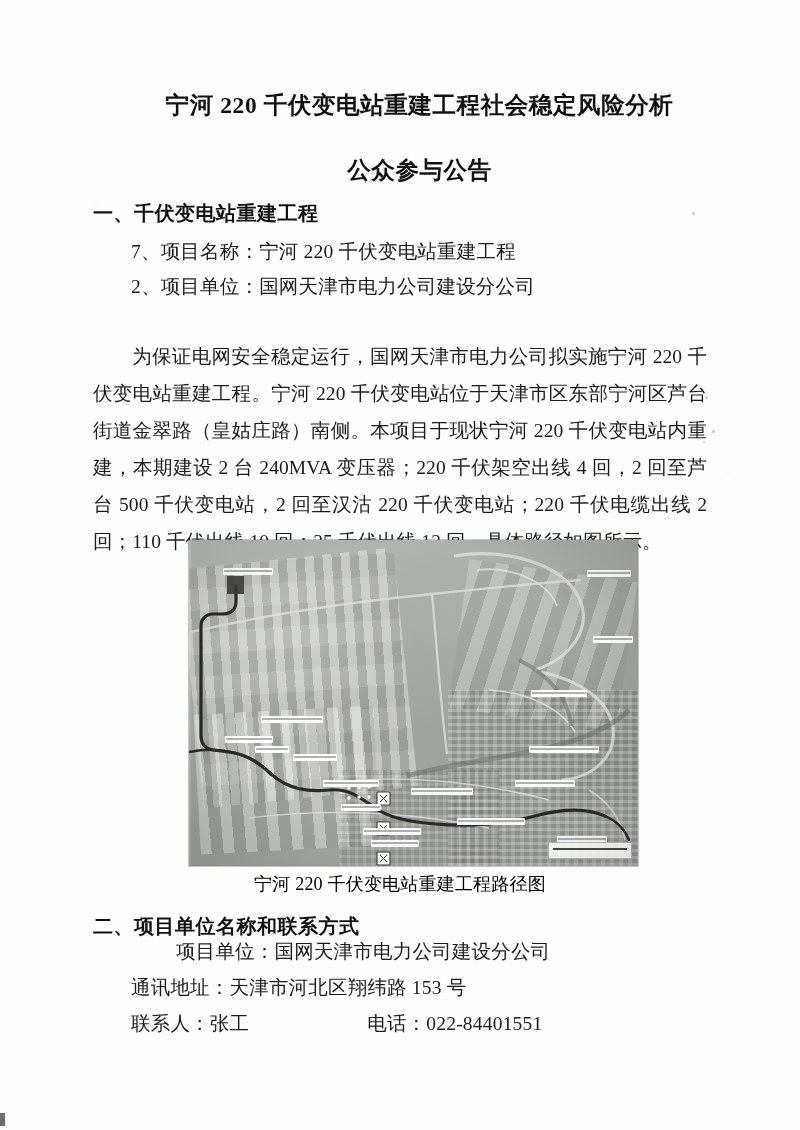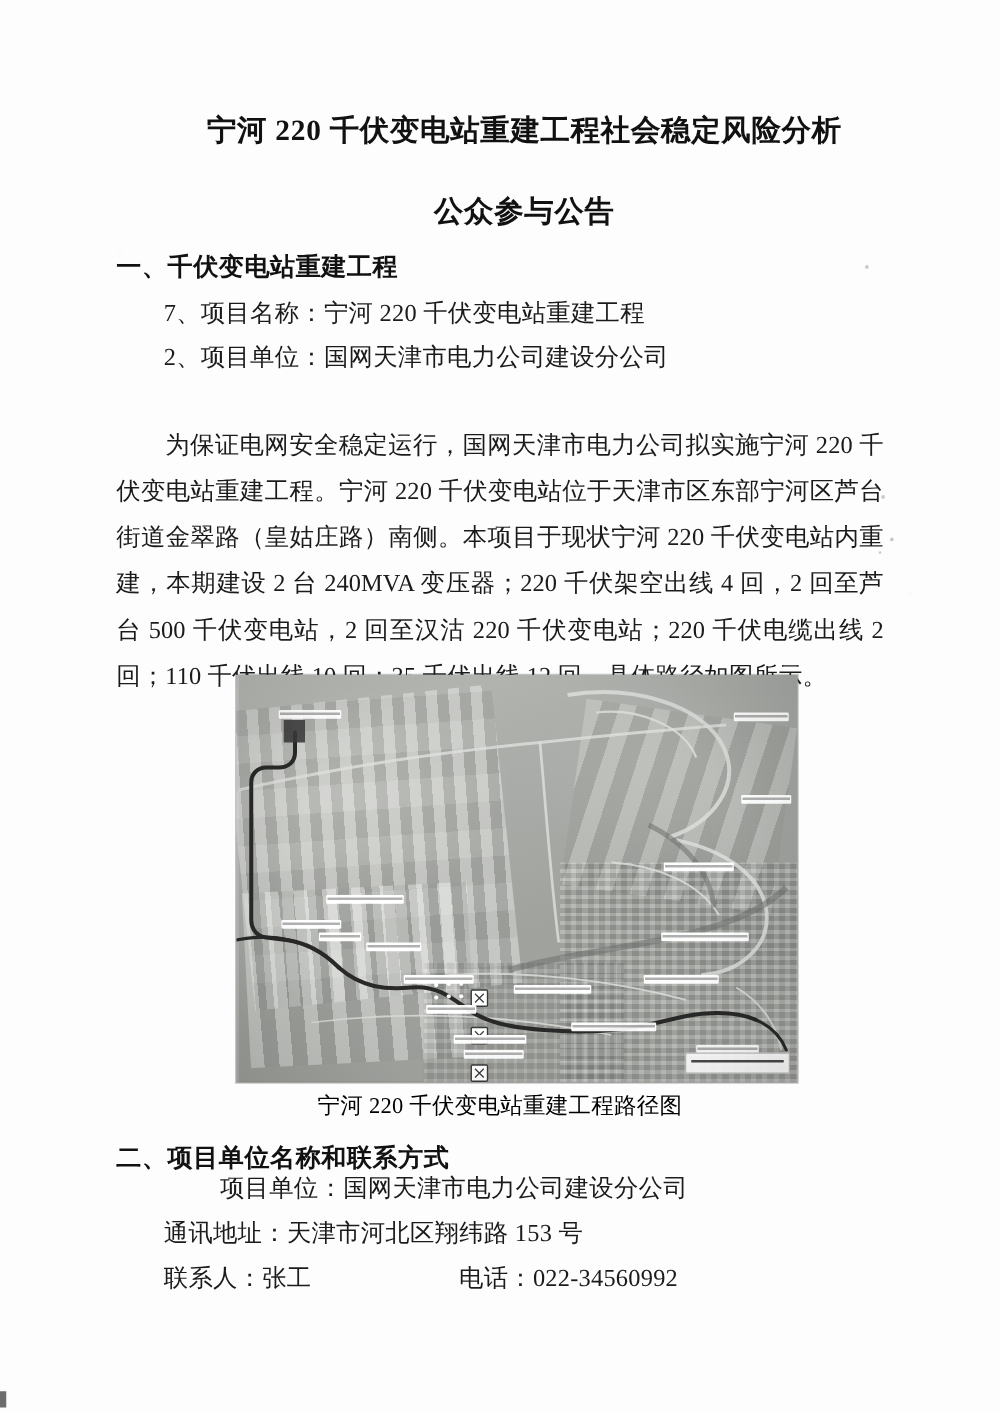--- a/index.html
+++ b/index.html
@@ -357,16 +357,16 @@
 
   <div class="contact" style="top:934px;margin-left:45px;">
     <span>项目单位：</span><span>国网天津市电力公司建设分公司</span>
   </div>
 
   <div class="contact" style="top:970px;">
     <span>通讯地址：</span><span>天津市河北区翔纬路 153 号</span>
   </div>
 
   <div class="contact" style="top:1006px;">
-    <span>联系人：张工</span><span class="phone">电话：022-34560992</span>
+    <span>联系人：张工</span><span class="phone">电话：022-84401551</span>
   </div>
 
 </div>
 
 </body></html>

